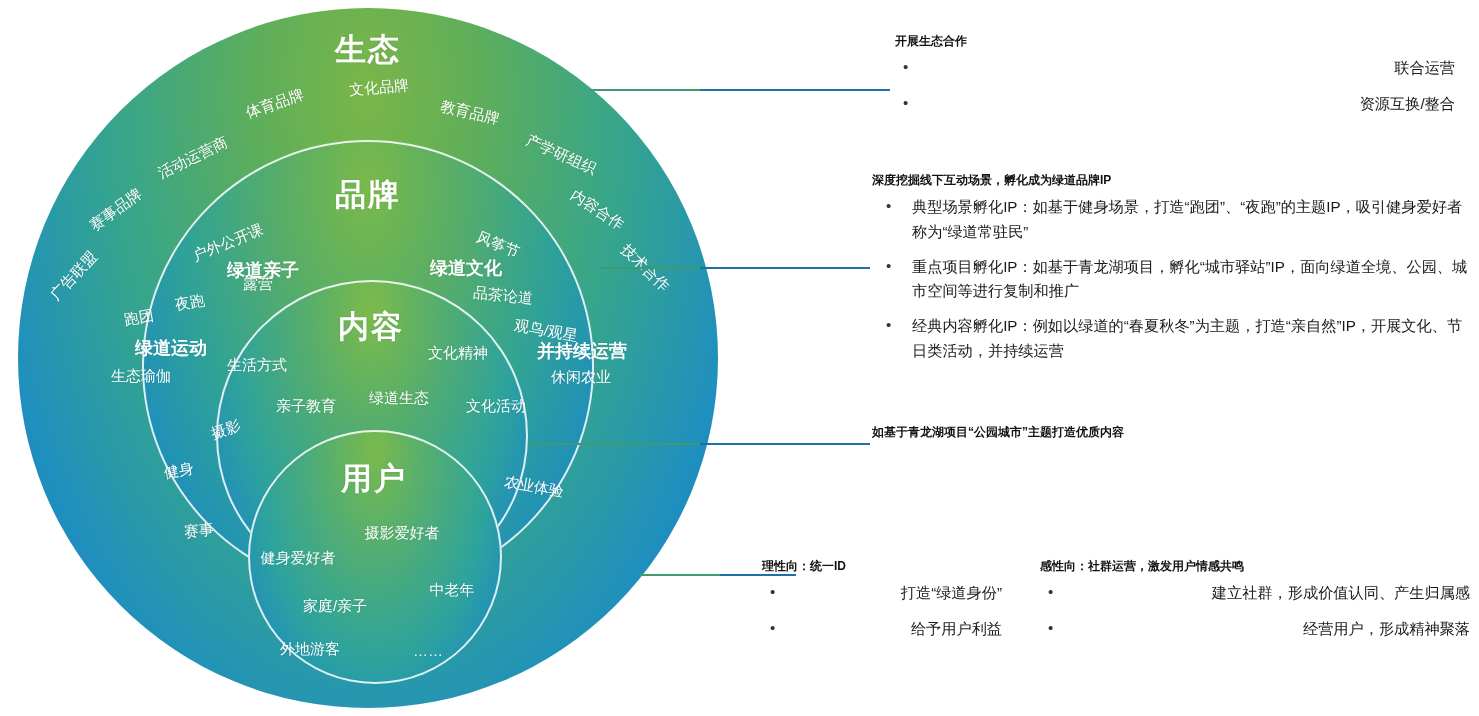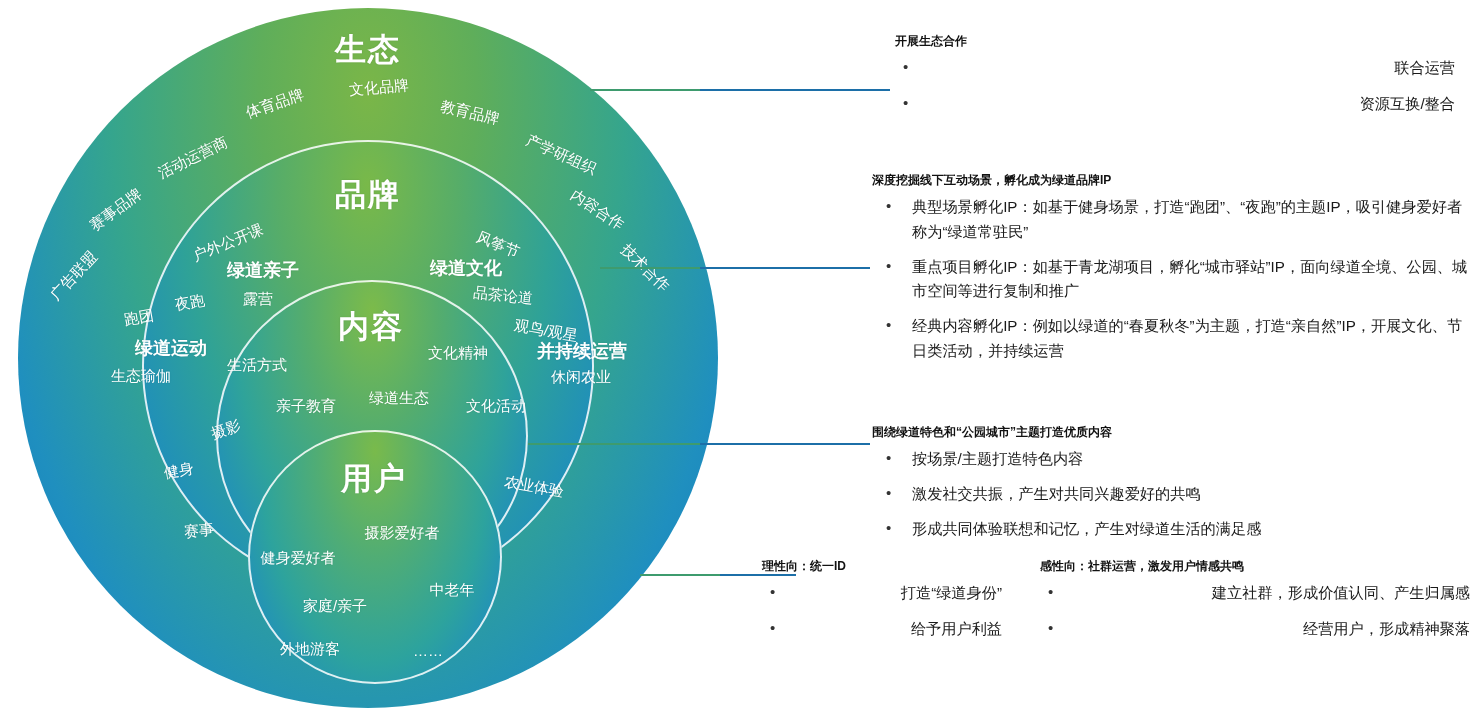--- a/index.html
+++ b/index.html
@@ -95,21 +95,21 @@
       <div class="lbl tag" style="left: 193px; top: 158px; transform: translate(-50%, -50%) rotate(-26deg);">活动运营商</div>
       <div class="lbl tag" style="left: 561px; top: 155px; transform: translate(-50%, -50%) rotate(24deg);">产学研组织</div>
       <div class="lbl tag" style="left: 116px; top: 210px; transform: translate(-50%, -50%) rotate(-36deg);">赛事品牌</div>
       <div class="lbl tag" style="left: 597px; top: 210px; transform: translate(-50%, -50%) rotate(33deg);">内容合作</div>
       <div class="lbl tag" style="left: 74px; top: 276px; transform: translate(-50%, -50%) rotate(-47deg);">广告联盟</div>
       <div class="lbl tag" style="left: 645px; top: 268px; transform: translate(-50%, -50%) rotate(44deg);">技术合作</div>
       <div class="lbl tag" style="left: 228px; top: 243px; transform: translate(-50%, -50%) rotate(-22deg);">户外公开课</div>
       <div class="lbl tag" style="left: 498px; top: 245px; transform: translate(-50%, -50%) rotate(22deg);">风筝节</div>
       <div class="lbl tag-bl" style="left: 263px; top: 270px; transform: translate(-50%, -50%) rotate(0deg);">绿道亲子</div>
       <div class="lbl tag-bl" style="left: 466px; top: 268px; transform: translate(-50%, -50%) rotate(0deg);">绿道文化</div>
-      <div class="lbl tag" style="left: 258px; top: 299px; transform: translate(-50%, -50%) rotate(0deg); text-align: center;">露营</div>
+      <div class="lbl tag" style="left: 258px; top: 284px; transform: translate(-50%, -50%) rotate(0deg); text-align: center;">露营</div>
       <div class="lbl tag" style="left: 503px; top: 296px; transform: translate(-50%, -50%) rotate(6deg);">品茶论道</div>
       <div class="lbl tag" style="left: 139px; top: 318px; transform: translate(-50%, -50%) rotate(-10deg);">跑团</div>
       <div class="lbl tag" style="left: 190px; top: 303px; transform: translate(-50%, -50%) rotate(-10deg);">夜跑</div>
       <div class="lbl tag" style="left: 546px; top: 331px; transform: translate(-50%, -50%) rotate(10deg);">观鸟/观星</div>
       <div class="lbl tag-bl" style="left: 171px; top: 348px; transform: translate(-50%, -50%) rotate(0deg);">绿道运动</div>
       <div class="lbl tag-bl" style="left: 582px; top: 351px; transform: translate(-50%, -50%) rotate(0deg);">并持续运营</div>
       <div class="lbl tag" style="left: 141px; top: 376px; transform: translate(-50%, -50%) rotate(0deg);">生态瑜伽</div>
       <div class="lbl tag" style="left: 581px; top: 377px; transform: translate(-50%, -50%) rotate(0deg);">休闲农业</div>
       <div class="lbl tag" style="left: 226px; top: 430px; transform: translate(-50%, -50%) rotate(-18deg);">摄影</div>
       <div class="lbl tag" style="left: 179px; top: 471px; transform: translate(-50%, -50%) rotate(-10deg);">健身</div>
@@ -151,26 +151,21 @@
   <div class="panel" id="sec-ip">
     <div class="sec-title">深度挖掘线下互动场景，孵化成为绿道品牌IP</div>
     <ul class="bl">
       <li>典型场景孵化IP：如基于健身场景，打造“跑团”、“夜跑”的主题IP，吸引健身爱好者称为“绿道常驻民”</li>
       <li>重点项目孵化IP：如基于青龙湖项目，孵化“城市驿站”IP，面向绿道全境、公园、城市空间等进行复制和推广</li>
       <li>经典内容孵化IP：例如以绿道的“春夏秋冬”为主题，打造“亲自然”IP，开展文化、节日类活动，并持续运营</li>
     </ul>
   </div>
 
   <div class="panel" id="sec-content">
-    <div class="sec-title">围绕绿道特色和“公园城市”主题打造优质内容</div>
-    <ul class="bl">
-      <li>按场景/主题打造特色内容</li>
-      <li>激发社交共振，产生对共同兴趣爱好的共鸣</li>
-      <li>形成共同体验联想和记忆，产生对绿道生活的满足感</li>
-    </ul>
+    <div class="sec-title">如基于青龙湖项目“公园城市”主题打造优质内容</div>
   </div>
 
   <div class="panel" id="sec-rational">
     <div class="sec-title">理性向：统一ID</div>
     <ul class="bl wide">
       <li>打造“绿道身份”</li>
       <li>给予用户利益</li>
     </ul>
   </div>
 

